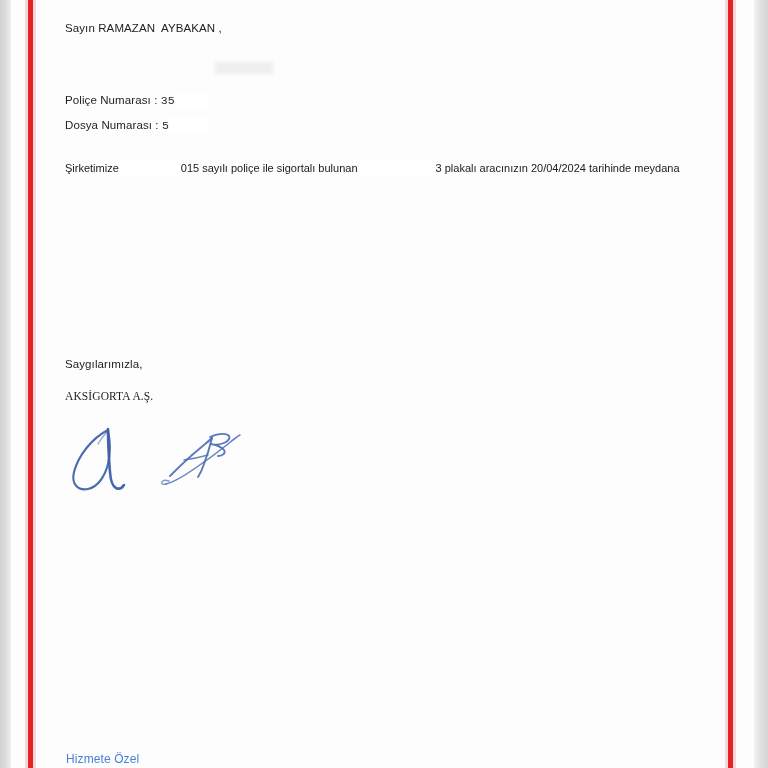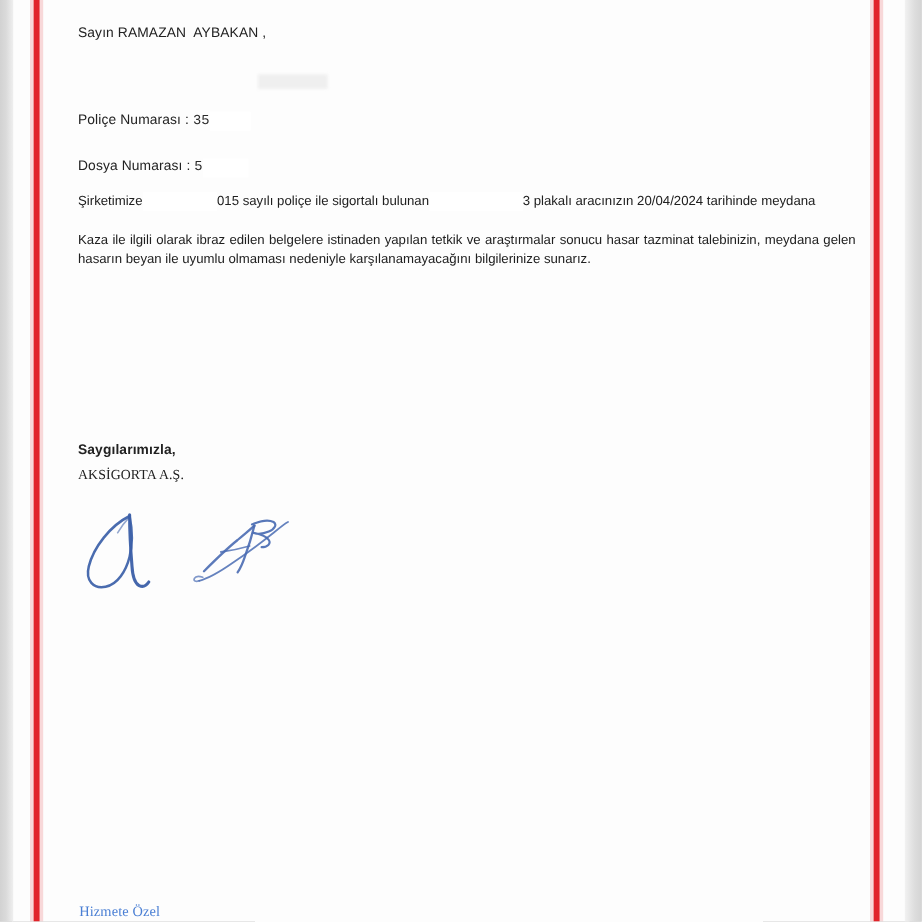--- a/index.html
+++ b/index.html
@@ -100,21 +100,21 @@
     left: 65px;
     top: 21px;
     letter-spacing: 0.1px;
   }
 
   .ref-line {
     left: 65px;
     letter-spacing: 0.1px;
   }
   .ref-policy { top: 93px; }
-  .ref-file   { top: 132px; }
+  .ref-file   { top: 118px; }
 
   .ref-value {
     color: #2a2a2a;
     font-family: Liberation Mono, monospace;
   }
   .redact-inline {
     display: inline-block;
     vertical-align: baseline;
     background: #ffffff;
     color: transparent;
@@ -153,42 +153,41 @@
     vertical-align: baseline;
   }
   .gap-policy { width: 62px; }
   .gap-plate  { width: 78px; }
   .gap-file   { width: 66px; }
 
   .closing {
     left: 65px;
     letter-spacing: 0.1px;
   }
-  .closing-regards { top: 368px; font-weight: bold; }
+  .closing-regards { top: 357px; }
   .closing-company { top: 389px; font-family: Liberation Serif, serif; }
 
   
   .signature-area {
     position: absolute;
     left: 60px;
     top: 418px;
     width: 220px;
     height: 84px;
   }
   .signature-area svg { display: block; }
 
   
   .footer-mark {
     position: absolute;
     left: 66px;
     top: 752px;
     font-size: 12px;
     color: #4a7fd4;
     letter-spacing: 0.1px;
-    font-family: Liberation Serif, serif;
   }
 </style>
 </head>
 <body>
 
 <div class="viewport">
 
   <div class="page-sheet"></div>
 
   <div class="edge-shadow-left"></div>
@@ -213,21 +212,20 @@
     <div class="ghost-smudge"></div>
 
     <div class="txt ref-line ref-policy"><span>Poliçe Numarası : </span><span class="ref-value">35</span><span class="redact-inline" style="width:34px;">&nbsp;</span></div>
 
     <div class="txt ref-line ref-file"><span>Dosya Numarası : </span><span class="ref-value">5</span><span class="redact-inline" style="width:38px;">&nbsp;</span></div>
 
     <div class="para para-1">
         <span class="l1"><span>Şirketimize</span><span class="redact-gap gap-policy">&nbsp;</span><span>015 sayılı poliçe ile sigortalı bulunan</span><span class="redact-gap gap-plate">&nbsp;</span><span>3 plakalı aracınızın 20/04/2024 tarihinde meydana</span></span>
       </div>
 
-    <div class="para para-2">Kaza ile ilgili olarak ibraz edilen belgelere istinaden yapılan tetkik ve araştırmalar sonucu hasar tazminat talebinizin, meydana gelen hasarın beyan ile uyumlu olmaması nedeniyle karşılanamayacağını bilgilerinize sunarız.</div>
 
     <div class="txt closing closing-regards">Saygılarımızla,</div>
 
     <div class="txt closing closing-company">AKSİGORTA A.Ş.</div>
 
     <div class="signature-area">
       <svg width="220" height="84" viewBox="0 0 220 84" fill="none" xmlns="http://www.w3.org/2000/svg">
 
         <g stroke="#3b5fa8" fill="none" stroke-linecap="round" stroke-linejoin="round">
           <path d="M48 12 C32 20, 18 38, 14 54 C11 66, 18 73, 28 71 C38 69, 45 58, 48 46 C51 34, 50 22, 48 12 Z" stroke-width="2.1" opacity="0.92"></path>

